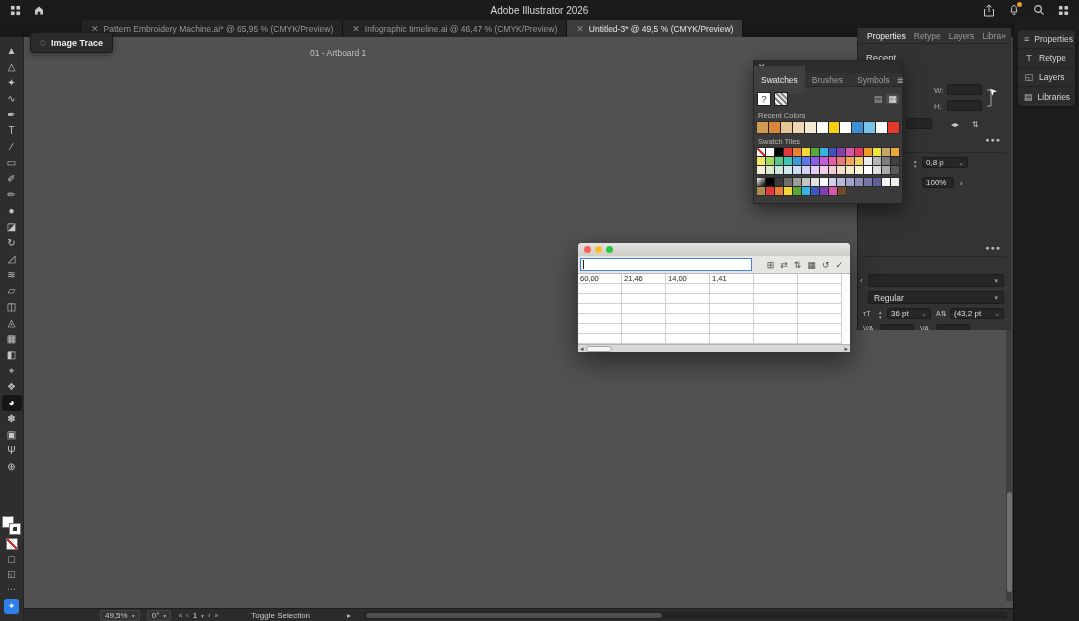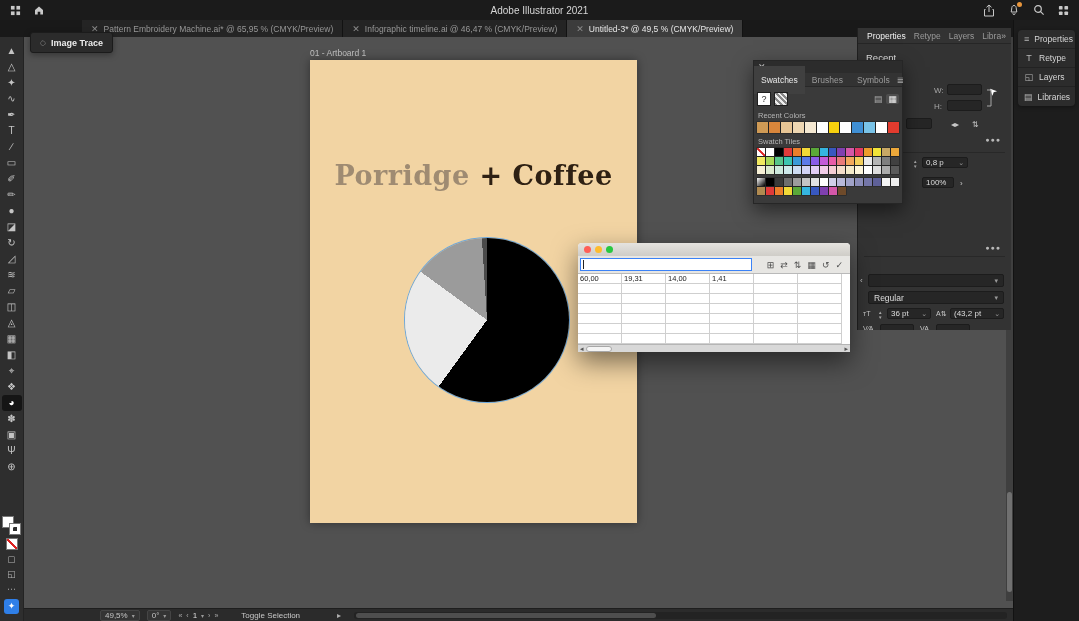--- a/index.html
+++ b/index.html
@@ -125,21 +125,21 @@
   .vscroll{position:absolute;left:1006px;top:37px;width:7px;height:564px;background:#3f3f3f;z-index:2}
   .vthumb{position:absolute;left:1px;width:5px;top:455px;height:100px;background:#707070;border-radius:3px}
   .hintbar{position:absolute;left:100px;top:594px;width:911px;height:13px;background:#2e2e2e;border:1px solid #1f1f1f;
            border-radius:7px;display:flex;align-items:center;gap:6px;padding:0 6px;z-index:7;font-size:8.5px;color:#c9c9c9}
   .help-ic{width:9px;height:9px;border-radius:50%;background:#555;color:#ddd;font-size:7px;display:flex;align-items:center;justify-content:center;flex:0 0 9px}
   .bottombar{position:absolute;left:24px;top:608px;width:989px;height:13px;background:#2b2b2b;border-top:1px solid #1e1e1e;
              display:flex;align-items:center;gap:7px;padding:0 6px 0 76px;font-size:8px;color:#c4c4c4;z-index:6}
   .bb-sel{display:flex;align-items:center;gap:4px;background:#343434;border:1px solid #454545;border-radius:2px;height:11px;padding:0 4px}
   .bb-dn{font-size:6px;color:#999}
   .bb-nav{display:flex;align-items:center;gap:4px;font-size:7px;color:#aaa}
-  .bb-toggle{margin-left:16px;color:#c9c9c9}
+  .bb-toggle{margin-left:26px;color:#c9c9c9}
   .bb-play{margin-left:30px;color:#b0b0b0;font-size:8px}
   .bb-track{flex:1;height:7px;background:#232323;border-radius:3px;position:relative;margin-left:6px}
   .bb-thumb{position:absolute;left:2px;top:1px;height:5px;width:46%;background:#4e4e4e;border-radius:3px}
 </style>
 </head>
 <body>
 
 <div id="app">
 
   <div class="menubar">
@@ -151,21 +151,21 @@
             <rect x="1" y="7" width="4" height="4"></rect>
             <rect x="7" y="7" width="4" height="4"></rect>
           </g>
         </svg>
     </span>
     <span>
       <svg width="12" height="12" viewBox="0 0 12 12">
           <path d="M2 6 L6 2.5 L10 6 V10.5 H7.3 V7.8 H4.7 V10.5 H2 Z" fill="#c9c9c9"></path>
         </svg>
     </span>
-    <span class="mb-title">Adobe Illustrator 2021</span>
+    <span class="mb-title">Adobe Illustrator 2026</span>
     <span class="mb-right">
       <span>
         <svg width="12" height="13" viewBox="0 0 12 13" fill="none" stroke="#c9c9c9" stroke-width="1">
             <path d="M6 1 V8 M3.5 3.3 L6 1 L8.5 3.3 M2.5 5.5 H1.5 V12 H10.5 V5.5 H9.5"></path>
           </svg>
       </span>
       <span class="bell-wrap">
         <svg width="12" height="12" viewBox="0 0 12 12" fill="none" stroke="#c9c9c9" stroke-width="1">
             <path d="M6 1.5 C4.3 1.5 3.7 3 3.7 5 L3.2 8 H8.8 L8.3 5 C8.3 3 7.7 1.5 6 1.5 Z M4.8 9.3 A1.2 1.2 0 0 0 7.2 9.3"></path>
           </svg>
@@ -243,24 +243,20 @@
       <span class="sw-none-sm"></span>
       <span class="tb-ic">▢</span>
       <span class="tb-ic">◱</span>
       <span class="tb-ic">⋯</span>
       <span class="tb-blue">✦</span>
     </div>
   </div>
 
   <div class="canvas">
     <div class="ab-label">01 - Artboard 1</div>
-    <div class="artboard" style="background: rgb(242, 212, 163);">
-      <div class="ab-title"><span class="t1">Porridge</span><span class="t2"> + Coffee</span></div>
-      <div class="pie" style="background: conic-gradient(rgb(0, 0, 0) 0deg, rgb(0, 0, 0) 216deg, rgb(235, 235, 235) 216deg, rgb(235, 235, 235) 306deg, rgb(155, 155, 155) 306deg, rgb(155, 155, 155) 356.4deg, rgb(74, 74, 74) 356.4deg, rgb(74, 74, 74) 360deg); box-shadow: rgb(106, 167, 221) 0px 0px 0px 1px;"></div>
-    </div>
   </div>
 
   <div class="image-trace">
     <span class="it-ic">◌</span>
     <span>Image Trace</span>
   </div>
 
   <div class="swpanel">
     <div class="swp-titlebar">
       <span>✕</span>
@@ -400,21 +396,21 @@
         <span>⇄</span>
         <span>⇅</span>
         <span>▦</span>
         <span>↺</span>
         <span>✓</span>
       </span>
     </div>
     <div class="gd-grid">
         <div class="gd-row">
           <div class="gd-cell">60,00</div>
-          <div class="gd-cell">19,31</div>
+          <div class="gd-cell">21,46</div>
           <div class="gd-cell">14,00</div>
           <div class="gd-cell">1,41</div>
           <div class="gd-cell"></div>
           <div class="gd-cell"></div>
         </div>
         <div class="gd-row">
           <div class="gd-cell"></div>
           <div class="gd-cell"></div>
           <div class="gd-cell"></div>
           <div class="gd-cell"></div>

